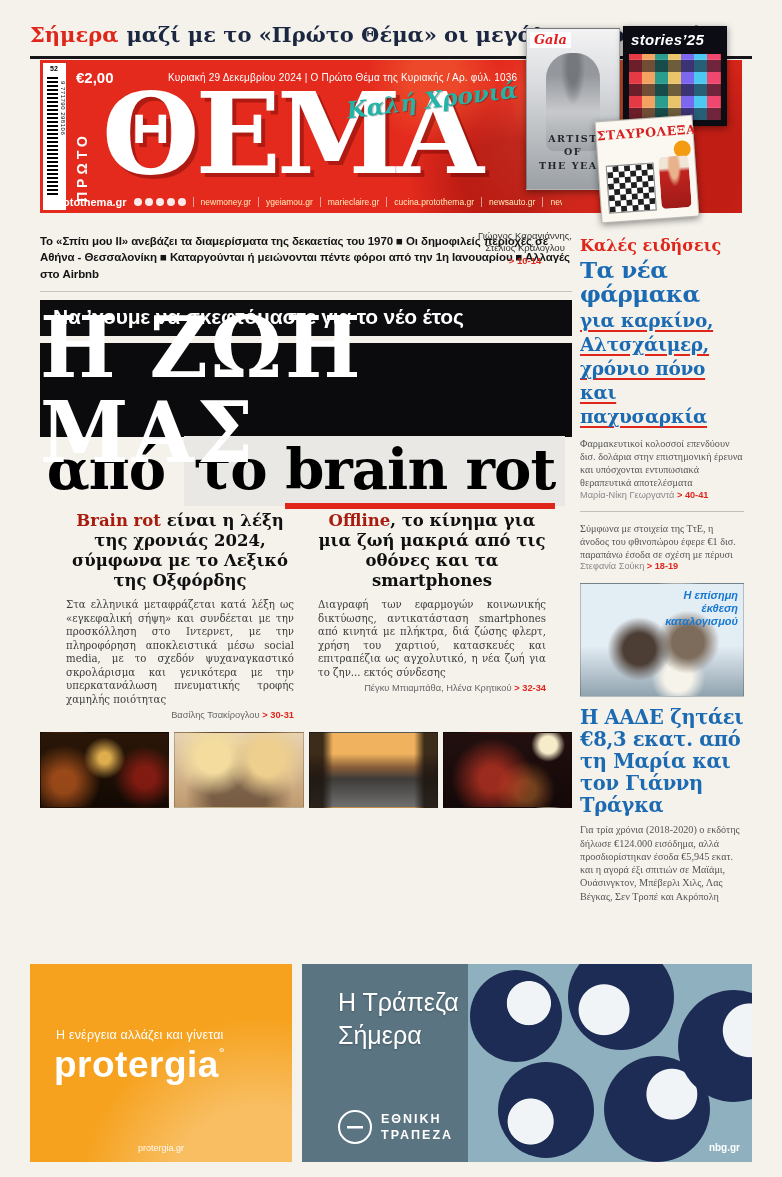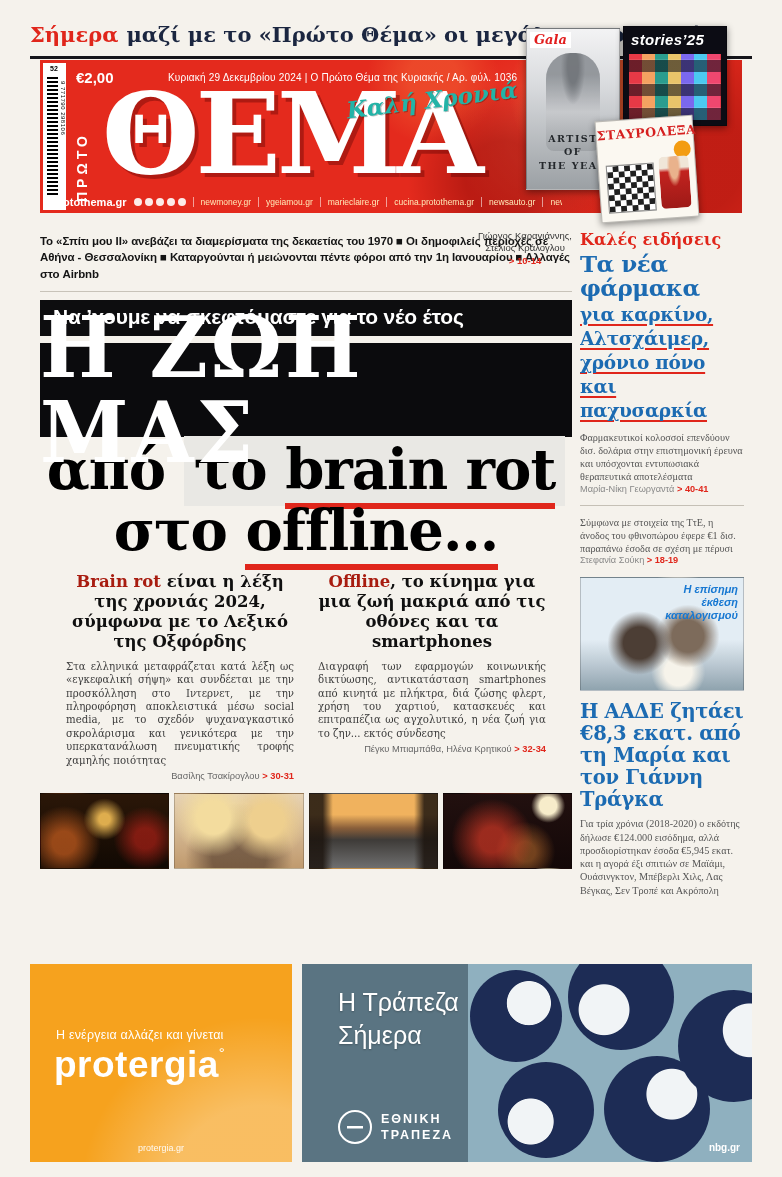--- a/index.html
+++ b/index.html
@@ -146,21 +146,21 @@
   .ph3{background:
     linear-gradient(90deg, rgba(28,20,14,.85) 0 10%, transparent 18% 82%, rgba(28,20,14,.85) 90%),
     linear-gradient(180deg,#f0b25e 0 28%,#8a5f3a 46%,#3e3b38 62%,#6f6f6f 100%)}
   .ph4{background:
     radial-gradient(circle at 82% 16%, #f7ecca 0 7%, transparent 14%),
     radial-gradient(circle at 38% 62%, rgba(225,60,40,.65) 0 14%, transparent 45%),
     radial-gradient(circle at 64% 78%, rgba(255,150,60,.4) 0 10%, transparent 30%),
     linear-gradient(180deg,#22100f,#130808)}
 
   
-  .sidebar{position:absolute;left:580px;top:230px;width:164px;height:728px;overflow:hidden}
+  .sidebar{position:absolute;left:580px;top:236px;width:164px;height:728px;overflow:hidden}
   .kicker-red{color:var(--accent-red,#e0261b);font-weight:bold;font-size:16px;font-family:"DejaVu Serif",serif}
   .sb-h1{color:var(--headline-blue,#1c6bb2);font-family:"DejaVu Serif",serif;font-weight:bold;
     font-size:23px;line-height:1.05;margin-top:3px;letter-spacing:-.5px}
   .sb-h1sub{color:var(--headline-blue,#1c6bb2);font-family:"DejaVu Serif",serif;font-weight:bold;
     font-size:18.5px;line-height:1.3;margin-top:3px;letter-spacing:-.3px;
     text-decoration:underline;text-decoration-color:var(--accent-red,#e0261b);
     text-decoration-thickness:2px;text-underline-offset:3px}
   .sb-body{margin:7px 0 0;font-family:Liberation Serif, serif;font-size:10.2px;line-height:1.3;color:#555}
   .sb-byl{margin-top:0;font-size:9.2px;color:#888}
   .sb-div{border-top:1px solid #c5c0b6;margin:11px 0 10px}
@@ -273,24 +273,20 @@
   <div class="rule"></div>
 
   <div class="kicker">Να ’χουμε να σκεφτόμαστε για το νέο έτος</div>
   <div class="titlebox">
     <span>Η ΖΩΗ ΜΑΣ</span>
   </div>
   <div class="bigline">
     <span>από</span>
     <span class="graybg"><span>το</span> <span class="redline">brain rot</span></span>
   </div>
-  <div class="bigline">
-    <span>στο</span>
-    <span class="redline">offline...</span>
-  </div>
 
   <div class="cols">
     <div class="col">
       <h3><span class="colhl">Brain rot</span><span> είναι η λέξη της χρονιάς 2024, σύμφωνα με το Λεξικό της Οξφόρδης</span></h3>
       <p>Στα ελληνικά μεταφράζεται κατά λέξη ως «εγκεφαλική σήψη» και συνδέεται με την προσκόλληση στο Ιντερνετ, με την πληροφόρηση αποκλειστικά μέσω social media, με το σχεδόν ψυχαναγκαστικό σκρολάρισμα και γενικότερα με την υπερκατανάλωση πνευματικής τροφής χαμηλής ποιότητας</p>
       <div class="byl"><span>Βασίλης Τσακίρογλου</span> <span class="pageref">&gt; 30-31</span></div>
     </div>
     <div class="col">
       <h3><span class="colhl">Offline</span><span>, το κίνημα για μια ζωή μακριά από τις οθόνες και τα smartphones</span></h3>
       <p>Διαγραφή των εφαρμογών κοινωνικής δικτύωσης, αντικατάσταση smartphones από κινητά με πλήκτρα, διά ζώσης φλερτ, χρήση του χαρτιού, κατασκευές και επιτραπέζια ως αγχολυτικό, η νέα ζωή για το ζην... εκτός σύνδεσης</p>

